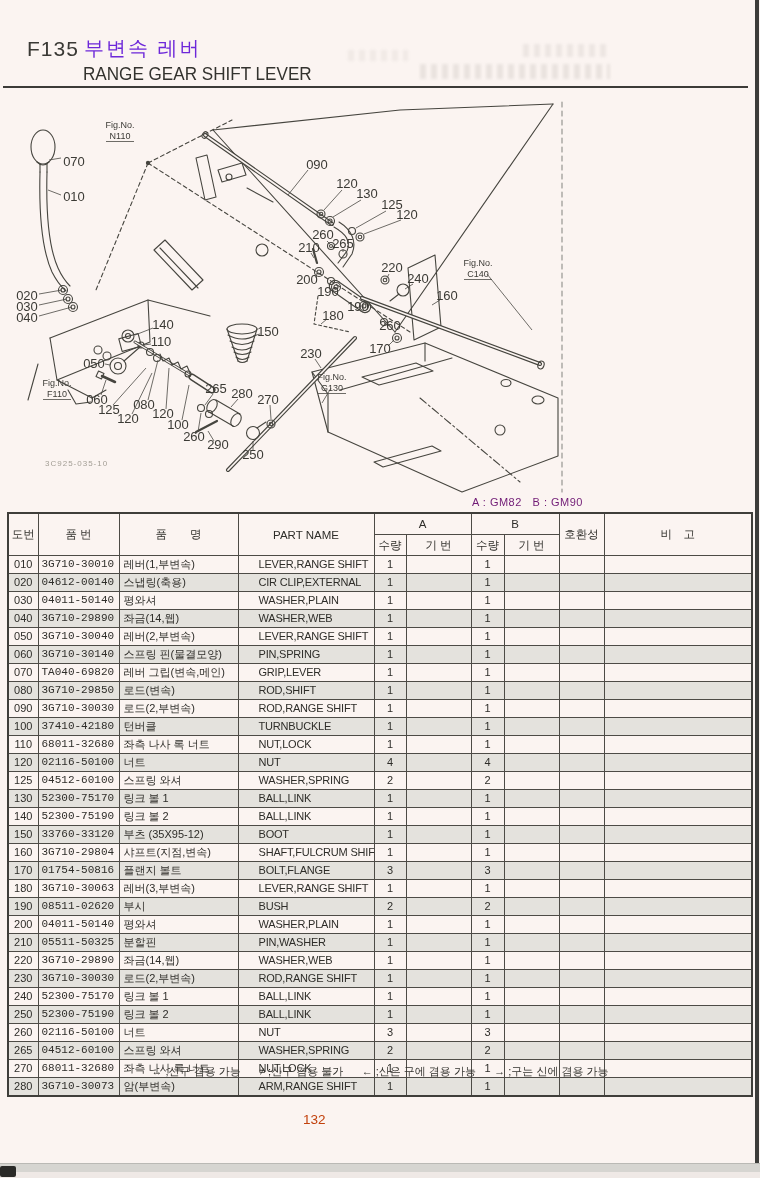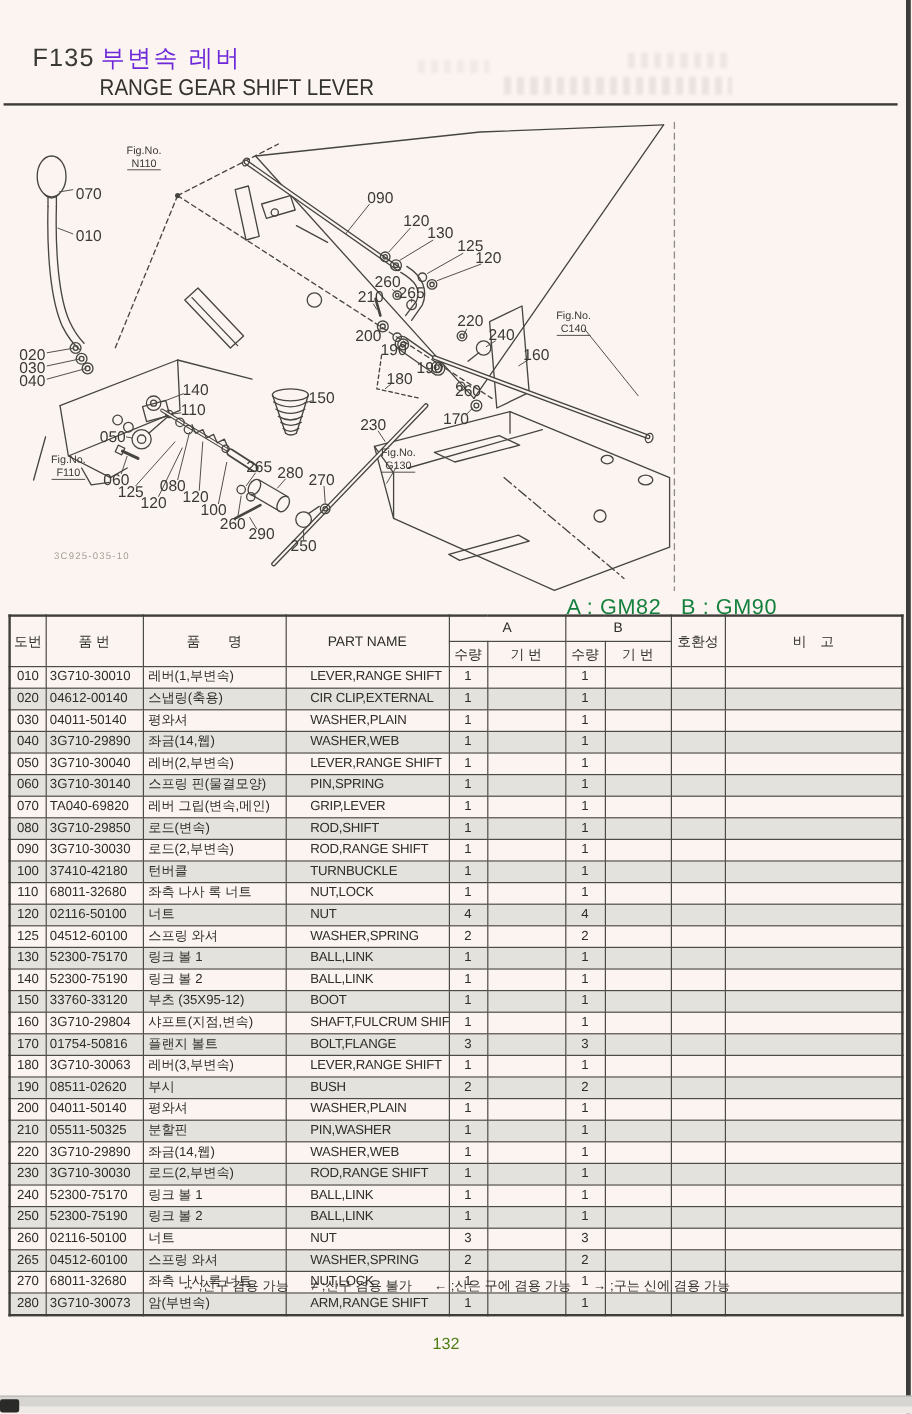--- a/index.html
+++ b/index.html
@@ -19,40 +19,40 @@
   #wm2{left:420px;top:64px;width:190px;height:15px;opacity:.2;}
   #wm3{left:348px;top:50px;width:60px;height:11px;opacity:.12;}
 
   
   #diagram{left:0;top:100px;width:760px;height:400px;}
   #g-callouts text{font-family:"Liberation Sans",sans-serif;font-size:13px;fill:#3b3a35;}
   #g-figrefs text{font-family:"Liberation Sans",sans-serif;font-size:9px;fill:#3b3a35;}
   #diagram-code-text{font-family:"Liberation Sans",sans-serif;font-size:8px;fill:#a39e95;letter-spacing:1px;}
 
   
-  #variant-note{left:472px;top:496px;font-size:18px;letter-spacing:.5px;white-space:pre;color:#15803d;}
+  #variant-note{left:472px;top:496px;font-size:11px;letter-spacing:.5px;white-space:pre;color:#701a75;}
 
   
   #table-wrap{left:7px;top:512px;width:744px;}
   table{border-collapse:collapse;table-layout:fixed;width:744px;}
   th,td{border:1px solid #4d4b46;font-weight:normal;font-size:11px;
         overflow:hidden;white-space:nowrap;padding:0;}
   table{border:2px solid #3f3e3a;}
   thead th{height:20px;text-align:center;font-size:11.5px;}
   tbody td{height:17px;line-height:17px;}
   tbody tr:nth-child(even){background:#e4e2dd;}
   .c-no{text-align:center;}
-  .c-part_no{padding-left:3px;}
+  .c-part_no{padding-left:3px;font-family:Liberation Mono, monospace;}
   .c-name_ko{padding-left:4px;}
   .c-part_name{padding-left:20px;letter-spacing:-.2px;}
   .c-qty_a,.c-qty_b{text-align:center;}
 
   
   #legend-note{left:50%;top:1064px;transform:translateX(-50%);font-size:11px;white-space:pre;color:#33322e;}
-  #page-number{left:303px;top:1112px;width:80px;text-align:right;font-size:13.5px;color:#4d7c0f;}
+  #page-number{left:303px;top:1112px;width:80px;text-align:left;font-size:13.5px;color:#c2410c;}
 
   
   #edge-right{right:1px;top:0;width:4px;height:1178px;background:#3c3c3a;}
   #edge-bottom{left:0;top:1163px;width:760px;height:9px;background:#d6d5d1;border-top:1px solid #bab9b5;}
   #edge-bottom2{left:0;top:1172px;width:760px;height:6px;background:#efe9e6;}
   #edge-blob{left:0;top:1166px;width:16px;height:11px;background:#2a2a28;border-radius:2px;}
 </style>
 </head>
 <body>
 

